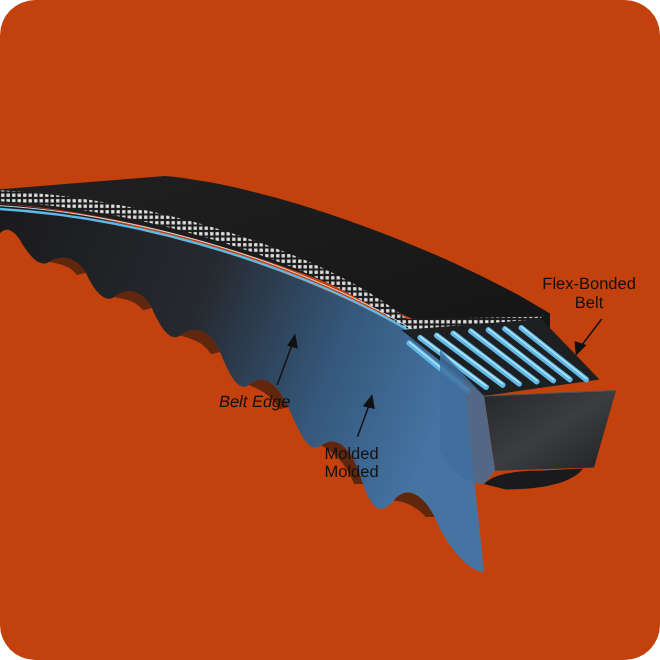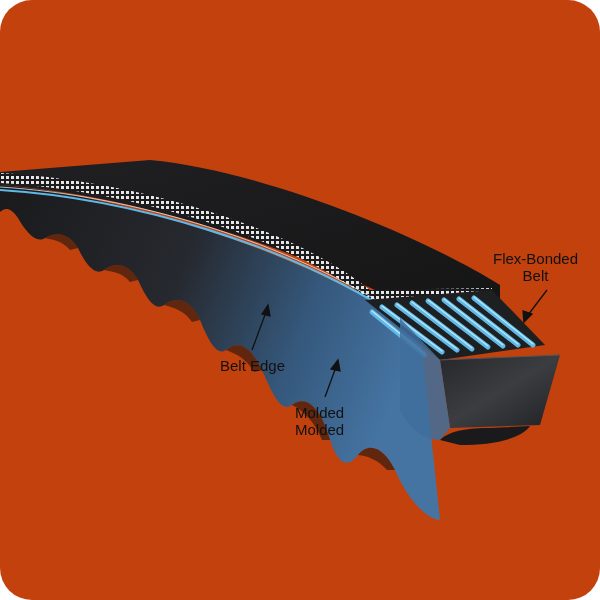--- a/index.html
+++ b/index.html
@@ -122,21 +122,21 @@
       <line x1="325" y1="397" x2="336" y2="367"></line>
       <polygon points="338,360 331,369 340,371"></polygon>
     </g>
   </svg>
 
   <div class="label" style="left:493px; top:250px;">
     <div>Flex-Bonded</div>
     <div>Belt</div>
   </div>
 
-  <div class="label" style="left:220px; top:357px;">
+  <div class="label" style="left:199px; top:357px;font-style:italic;">
     <div>Belt Edge</div>
   </div>
 
   <div class="label" style="left:295px; top:404px;text-align:right;">
     <div>Molded</div>
     <div>Molded</div>
   </div>
 </div>
 
 </body></html>

